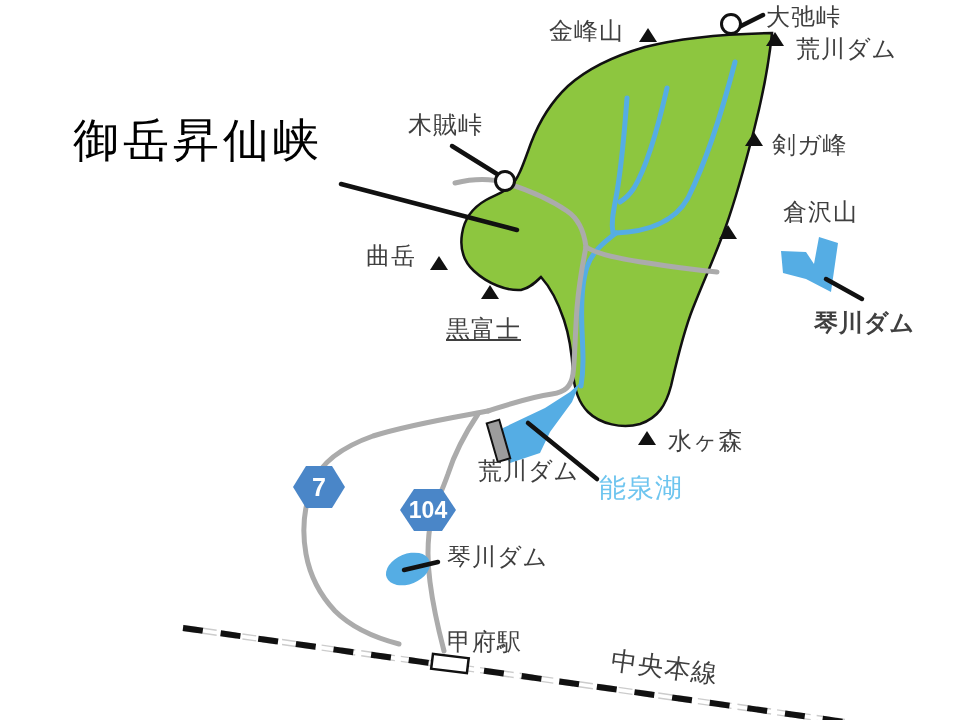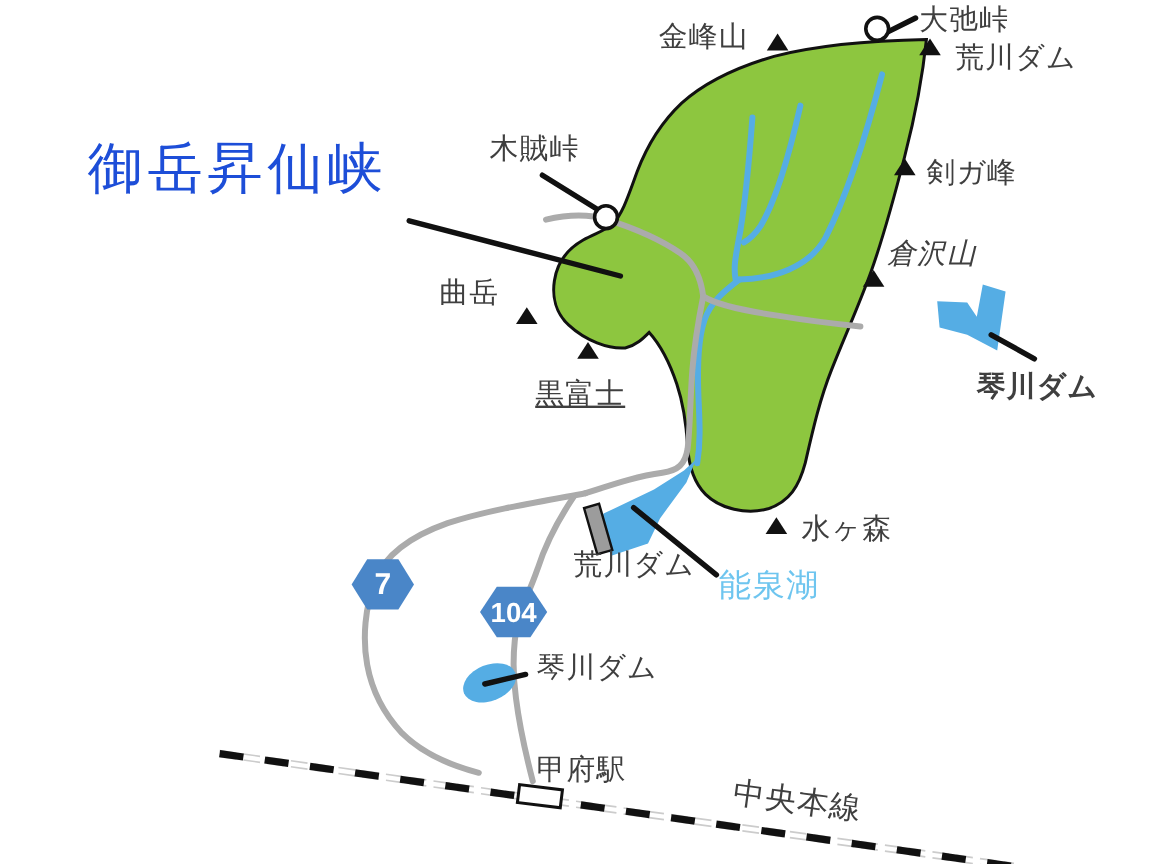--- a/index.html
+++ b/index.html
@@ -2,21 +2,21 @@
 <html><head>
 <meta charset="utf-8">
 <style>
   html,body{margin:0;padding:0;background:#fff;}
   #stage{position:relative;width:960px;height:720px;background:#ffffff;overflow:hidden;
          font-family:"Liberation Sans","DejaVu Sans",sans-serif;}
   #mapsvg{position:absolute;left:0;top:0;}
   .lbl{position:absolute;color:#3f3f3f;font-size:24px;letter-spacing:1px;white-space:nowrap;line-height:1.1;}
   .lbl-lake{color:#6ec5ef;font-size:27px;}
   .lbl-rot{transform:rotate(7.5deg);transform-origin:left top;}
-  #map-title{position:absolute;left:73px;top:110px;color:#1d4ed8;font-size:46px;
+  #map-title{position:absolute;left:73px;top:110px;color:#000000;font-size:46px;
              line-height:60px;letter-spacing:4px;font-weight:400;}
   .badge-num{position:absolute;color:#ffffff;font-weight:bold;display:flex;
              align-items:center;justify-content:center;}
   #badge7-num{left:293px;top:466px;width:52px;height:42px;font-size:25px;}
   #badge104-num{left:400px;top:489px;width:56px;height:42px;font-size:23px;}
 </style>
 </head>
 <body>
 
 <div id="stage">
@@ -102,23 +102,23 @@
 
   <div id="map-title">
     <div>御岳昇仙峡</div>
   </div>
 
   <div class="lbl" style="left:549px;top:18px;">金峰山</div>
   <div class="lbl" style="left:766px;top:4px;">大弛峠</div>
   <div class="lbl" style="left:796px;top:36px;">荒川ダム</div>
   <div class="lbl" style="left:408px;top:112px;">木賊峠</div>
   <div class="lbl" style="left:772px;top:132px;">剣ガ峰</div>
-  <div class="lbl" style="left:739px;top:199px;font-style:italic;">倉沢山</div>
+  <div class="lbl" style="left:783px;top:199px;">倉沢山</div>
   <div class="lbl" style="left:814px;top:310px;font-weight:bold;">琴川ダム</div>
-  <div class="lbl" style="left:366px;top:232px;">曲岳</div>
+  <div class="lbl" style="left:366px;top:243px;">曲岳</div>
   <div class="lbl" style="left:446px;top:316px;text-decoration:underline;">黒富士</div>
   <div class="lbl" style="left:668px;top:428px;">水ヶ森</div>
   <div class="lbl" style="left:478px;top:458px;">荒川ダム</div>
   <div class="lbl lbl-lake" style="left:599px;top:474px;">能泉湖</div>
   <div class="lbl" style="left:447px;top:544px;">琴川ダム</div>
   <div class="lbl" style="left:447px;top:629px;">甲府駅</div>
   <div class="lbl lbl-rot" style="left:613px;top:646px;font-size:26px;">中央本線</div>
 
   <div class="badge-num" id="badge7-num">7</div>
   <div class="badge-num" id="badge104-num">104</div>

